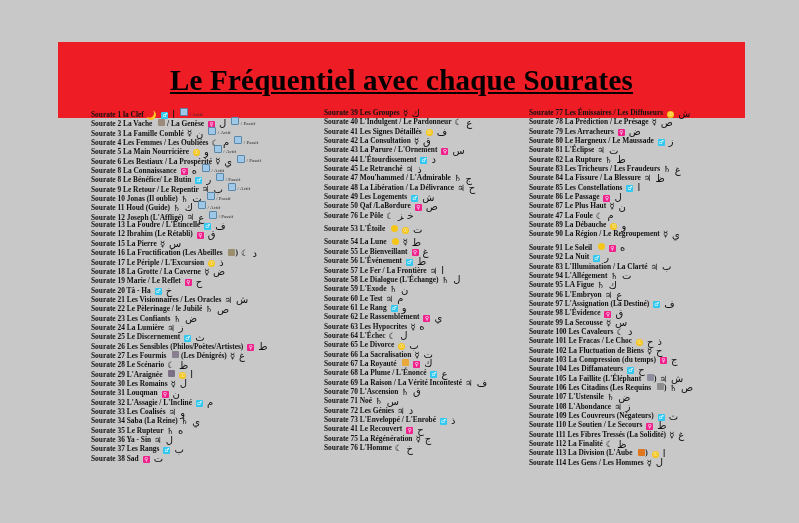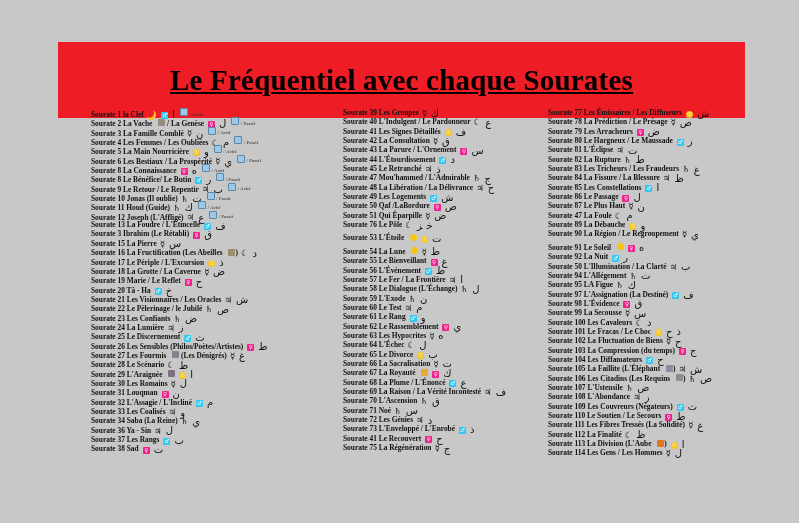--- a/index.html
+++ b/index.html
@@ -34,21 +34,21 @@
     display:flex;
     align-items:flex-start;
   }
   .col{
     font-size:7.4px;
     line-height:9.35px;
     color:#111;
     white-space:nowrap;
   }
   .col-1{ margin-left:91px; width:232px; }
-  .col-2{ margin-left:20px; width:205px; }
+  .col-2{ margin-left:1px; width:205px; }
   .col-3{ margin-left:0px; width:250px; }
   .row{
     display:block;
     height:9.35px;
     white-space:nowrap;
     overflow:visible;
   }
   .row.gap{ margin-top:4px; }
   .lbl{
     font-weight:bold;
@@ -122,58 +122,58 @@
       <div class="row"><span class="lbl">Sourate 4 Les Femmes / Les Oubliées</span><span class="sym">☾</span><span class="ar">م</span><span class="pol"><span class="polbox"></span>/ Passif</span></div>
       <div class="row"><span class="lbl">Sourate 5 La Main Nourricière</span><span class="badge sun">☉</span><span class="ar">و</span><span class="pol"><span class="polbox"></span>/ Actif</span></div>
       <div class="row"><span class="lbl">Sourate 6 Les Bestiaux / La Prospérité</span><span class="sym">☿</span><span class="ar">ي</span><span class="pol"><span class="polbox"></span>/ Passif</span></div>
       <div class="row"><span class="lbl">Sourate 8 La Connaissance</span><span class="badge venus">♀</span><span class="ar">ه</span><span class="pol"><span class="polbox"></span>/ Actif</span></div>
       <div class="row"><span class="lbl">Sourate 8 Le Bénéfice/ Le Butin</span><span class="badge mars">♂</span><span class="ar">ر</span><span class="pol"><span class="polbox"></span>/ Passif</span></div>
       <div class="row"><span class="lbl">Sourate 9 Le Retour / Le Repentir</span><span class="sym">♃</span><span class="ar">ب</span><span class="pol"><span class="polbox"></span>/ Actif</span></div>
       <div class="row"><span class="lbl">Sourate 10 Jonas  (Il oublie)</span><span class="sym">♄</span><span class="ar">ت</span><span class="pol"><span class="polbox"></span>/ Passif</span></div>
       <div class="row"><span class="lbl">Sourate 11 Houd (Guide)</span><span class="sym">♄</span><span class="ar">ك</span><span class="pol"><span class="polbox"></span>/ Actif</span></div>
       <div class="row"><span class="lbl">Sourate 12 Joseph (L'Affligé)</span><span class="sym">♃</span><span class="ar">ع</span><span class="pol"><span class="polbox"></span>/ Passif</span></div>
       <div class="row"><span class="lbl">Sourate 13 La Foudre / L'Étincelle</span><span class="badge mars">♂</span><span class="ar">ف</span></div>
-      <div class="row"><span class="lbl">Sourate 3 Ibrahim (Le Rétabli)</span><span class="badge venus">♀</span><span class="ar">ق</span></div>
+      <div class="row"><span class="lbl">Sourate 12 Ibrahim (Le Rétabli)</span><span class="badge venus">♀</span><span class="ar">ق</span></div>
       <div class="row"><span class="lbl">Sourate 15 La Pierre</span><span class="sym">☿</span><span class="ar">س</span></div>
       <div class="row"><span class="lbl">Sourate 16 La Fructification (Les Abeilles <span class="badge bee"></span>)</span><span class="sym">☾</span><span class="ar">د</span></div>
       <div class="row"><span class="lbl">Sourate 17 Le Périple / L'Excursion</span><span class="badge sun">☉</span><span class="ar">ذ</span></div>
       <div class="row"><span class="lbl">Sourate 18 La Grotte / La Caverne</span><span class="sym">☿</span><span class="ar">ض</span></div>
       <div class="row"><span class="lbl">Sourate 19 Marie / Le Reflet</span><span class="badge venus">♀</span><span class="ar">ح</span></div>
       <div class="row"><span class="lbl">Sourate 20 Tâ - Ha</span><span class="badge mars">♂</span><span class="ar">خ</span></div>
       <div class="row"><span class="lbl">Sourate 21 Les Visionnaires / Les Oracles</span><span class="sym">♃</span><span class="ar">ش</span></div>
       <div class="row"><span class="lbl">Sourate 22 Le Pèlerinage / le Jubilé</span><span class="sym">♄</span><span class="ar">ص</span></div>
       <div class="row"><span class="lbl">Sourate 23 Les Confiants</span><span class="sym">♄</span><span class="ar">ض</span></div>
       <div class="row"><span class="lbl">Sourate 24 La Lumière</span><span class="sym">♃</span><span class="ar">ز</span></div>
       <div class="row"><span class="lbl">Sourate 25 Le Discernement</span><span class="badge mars">♂</span><span class="ar">ث</span></div>
       <div class="row"><span class="lbl">Sourate 26 Les Sensibles (Philos/Poètes/Artistes)</span><span class="badge venus">♀</span><span class="ar">ط</span></div>
       <div class="row"><span class="lbl">Sourate 27 Les Fourmis <span class="badge ant"></span> (Les Dénigrés)</span><span class="sym">☿</span><span class="ar">غ</span></div>
       <div class="row"><span class="lbl">Sourate 28 Le Scénario</span><span class="sym">☾</span><span class="ar">ظ</span></div>
       <div class="row"><span class="lbl">Sourate 29 L'Araignée <span class="badge spider"></span></span><span class="badge sun">☉</span><span class="ar">ا</span></div>
       <div class="row"><span class="lbl">Sourate 30 Les Romains</span><span class="sym">☿</span><span class="ar">ل</span></div>
       <div class="row"><span class="lbl">Sourate 31 Louqman</span><span class="badge venus">♀</span><span class="ar">ن</span></div>
       <div class="row"><span class="lbl">Sourate 32 L'Assagie / L'Incliné</span><span class="badge mars">♂</span><span class="ar">م</span></div>
       <div class="row"><span class="lbl">Sourate 33 Les Coalisés</span><span class="sym">♃</span><span class="ar">و</span></div>
       <div class="row"><span class="lbl">Sourate 34 Saba (La Reine)</span><span class="sym">♄</span><span class="ar">ي</span></div>
+      <div class="row"><span class="lbl">Sourate 35 Le Rupteur</span><span class="sym">♄</span><span class="ar">ه</span></div>
       <div class="row"><span class="lbl">Sourate 36 Ya - Sin</span><span class="sym">♃</span><span class="ar">ل</span></div>
       <div class="row"><span class="lbl">Sourate 37 Les Rangs</span><span class="badge mars">♂</span><span class="ar">ب</span></div>
       <div class="row"><span class="lbl">Sourate 38 Sad</span><span class="badge venus">♀</span><span class="ar">ت</span></div>
     </div>
   <div class="col col-2">
       <div class="row"><span class="lbl">Sourate 39 Les Groupes</span><span class="sym">☿</span><span class="ar">ك</span></div>
       <div class="row"><span class="lbl">Sourate 40 L'Indulgent / Le Pardonneur</span><span class="sym">☾</span><span class="ar">ع</span></div>
       <div class="row"><span class="lbl">Sourate 41 Les Signes Détaillés</span><span class="badge sun">☉</span><span class="ar">ف</span></div>
       <div class="row"><span class="lbl">Sourate 42 La Consultation</span><span class="sym">☿</span><span class="ar">ق</span></div>
       <div class="row"><span class="lbl">Sourate 43 La Parure / L'Ornement</span><span class="badge venus">♀</span><span class="ar">س</span></div>
       <div class="row"><span class="lbl">Sourate 44 L'Étourdissement</span><span class="badge mars">♂</span><span class="ar">د</span></div>
       <div class="row"><span class="lbl">Sourate 45 Le Retranché</span><span class="sym">♃</span><span class="ar">ذ</span></div>
       <div class="row"><span class="lbl">Sourate 47 Mou'hammed / L'Admirable</span><span class="sym">♄</span><span class="ar">ج</span></div>
       <div class="row"><span class="lbl">Sourate 48 La Libération / La Délivrance</span><span class="sym">♃</span><span class="ar">ح</span></div>
       <div class="row"><span class="lbl">Sourate 49 Les Logements</span><span class="badge mars">♂</span><span class="ar">ش</span></div>
       <div class="row"><span class="lbl">Sourate 50 Qaf /LaBordure</span><span class="badge venus">♀</span><span class="ar">ص</span></div>
-      <div class="row"><span class="lbl">Sourate 51 Qui Éparpille</span><span class="sym">☿</span><span class="ar">ض</span></div>
       <div class="row"><span class="lbl">Sourate 76 Le Pôle</span><span class="sym">☾</span><span class="ar">خ</span><span class="ar">ز</span></div>
       <div class="row gap"><span class="lbl">Sourate 53 L'Étoile <span class="badge sun"></span></span><span class="badge sun">☉</span><span class="ar">ت</span></div>
       <div class="row gap"><span class="lbl">Sourate 54 La Lune <span class="badge sun"></span></span><span class="sym">☿</span><span class="ar">ط</span></div>
       <div class="row"><span class="lbl">Sourate 55 Le Bienveillant</span><span class="badge venus">♀</span><span class="ar">غ</span></div>
       <div class="row"><span class="lbl">Sourate 56 L'Événement</span><span class="badge mars">♂</span><span class="ar">ط</span></div>
       <div class="row"><span class="lbl">Sourate 57 Le Fer / La Frontière</span><span class="sym">♃</span><span class="ar">ا</span></div>
       <div class="row"><span class="lbl">Sourate 58 Le Dialogue (L'Échange)</span><span class="sym">♄</span><span class="ar">ل</span></div>
       <div class="row"><span class="lbl">Sourate 59 L'Exode</span><span class="sym">♄</span><span class="ar">ن</span></div>
       <div class="row"><span class="lbl">Sourate 60 Le Test</span><span class="sym">♃</span><span class="ar">م</span></div>
       <div class="row"><span class="lbl">Sourate 61 Le  Rang</span><span class="badge mars">♂</span><span class="ar">و</span></div>
@@ -184,41 +184,43 @@
       <div class="row"><span class="lbl">Sourate 66 La Sacralisation</span><span class="sym">☿</span><span class="ar">ت</span></div>
       <div class="row"><span class="lbl">Sourate 67 La Royauté <span class="badge crown"></span></span><span class="badge venus">♀</span><span class="ar">ك</span></div>
       <div class="row"><span class="lbl">Sourate 68 La Plume / L'Énoncé</span><span class="badge mars">♂</span><span class="ar">ع</span></div>
       <div class="row"><span class="lbl">Sourate 69 La Raison / La Vérité Incontesté</span><span class="sym">♃</span><span class="ar">ف</span></div>
       <div class="row"><span class="lbl">Sourate 70 L'Ascension</span><span class="sym">♄</span><span class="ar">ق</span></div>
       <div class="row"><span class="lbl">Sourate 71 Noé</span><span class="sym">♄</span><span class="ar">س</span></div>
       <div class="row"><span class="lbl">Sourate 72 Les Génies</span><span class="sym">♃</span><span class="ar">د</span></div>
       <div class="row"><span class="lbl">Sourate 73 L'Enveloppé / L'Enrobé</span><span class="badge mars">♂</span><span class="ar">ذ</span></div>
       <div class="row"><span class="lbl">Sourate 41 Le Recouvert</span><span class="badge venus">♀</span><span class="ar">ح</span></div>
       <div class="row"><span class="lbl">Sourate 75 La Régénération</span><span class="sym">☿</span><span class="ar">ج</span></div>
+      <div class="row"><span class="lbl">Sourate 76 L'Homme</span><span class="sym">☾</span><span class="ar">خ</span></div>
     </div>
   <div class="col col-3">
       <div class="row"><span class="lbl">Sourate 77 Les Émissaires / Les Diffuseurs</span><span class="badge sun">☉</span><span class="ar">ش</span></div>
       <div class="row"><span class="lbl">Sourate 78 La Prédiction / Le Présage</span><span class="sym">☿</span><span class="ar">ص</span></div>
       <div class="row"><span class="lbl">Sourate 79 Les Arracheurs</span><span class="badge venus">♀</span><span class="ar">ض</span></div>
       <div class="row"><span class="lbl">Sourate 80 Le Hargneux / Le Maussade</span><span class="badge mars">♂</span><span class="ar">ز</span></div>
       <div class="row"><span class="lbl">Sourate 81 L'Éclipse</span><span class="sym">♃</span><span class="ar">ت</span></div>
       <div class="row"><span class="lbl">Sourate 82 La Rupture</span><span class="sym">♄</span><span class="ar">ط</span></div>
       <div class="row"><span class="lbl">Sourate 83 Les Tricheurs / Les Fraudeurs</span><span class="sym">♄</span><span class="ar">غ</span></div>
       <div class="row"><span class="lbl">Sourate 84 La Fissure / La Blessure</span><span class="sym">♃</span><span class="ar">ظ</span></div>
       <div class="row"><span class="lbl">Sourate 85 Les Constellations</span><span class="badge mars">♂</span><span class="ar">ا</span></div>
       <div class="row"><span class="lbl">Sourate 86 Le Passage</span><span class="badge venus">♀</span><span class="ar">ل</span></div>
       <div class="row"><span class="lbl">Sourate 87 Le Plus Haut</span><span class="sym">☿</span><span class="ar">ن</span></div>
       <div class="row"><span class="lbl">Sourate 47 La Foule</span><span class="sym">☾</span><span class="ar">م</span></div>
       <div class="row"><span class="lbl">Sourate 89 La Débauche</span><span class="badge sun">☉</span><span class="ar">و</span></div>
       <div class="row"><span class="lbl">Sourate 90 La Région / Le Regroupement</span><span class="sym">☿</span><span class="ar">ي</span></div>
       <div class="row gap"><span class="lbl">Sourate 91 Le Soleil <span class="badge sun"></span></span><span class="badge venus">♀</span><span class="ar">ه</span></div>
       <div class="row"><span class="lbl">Sourate 92 La Nuit</span><span class="badge mars">♂</span><span class="ar">ر</span></div>
-      <div class="row"><span class="lbl">Sourate 50 L'Illumination / La Clarté</span><span class="sym">♃</span><span class="ar">ب</span></div>
+      <div class="row"><span class="lbl">Sourate 83 L'Illumination / La Clarté</span><span class="sym">♃</span><span class="ar">ب</span></div>
       <div class="row"><span class="lbl">Sourate 94 L'Allégement</span><span class="sym">♄</span><span class="ar">ت</span></div>
       <div class="row"><span class="lbl">Sourate 95 LA Figue</span><span class="sym">♄</span><span class="ar">ك</span></div>
+      <div class="row"><span class="lbl">Sourate 96 L'Embryon</span><span class="sym">♃</span><span class="ar">ع</span></div>
       <div class="row"><span class="lbl">Sourate 97 L'Assignation (La Destiné)</span><span class="badge mars">♂</span><span class="ar">ف</span></div>
       <div class="row"><span class="lbl">Sourate 98 L'Évidence</span><span class="badge venus">♀</span><span class="ar">ق</span></div>
       <div class="row"><span class="lbl">Sourate 99 La Secousse</span><span class="sym">☿</span><span class="ar">س</span></div>
       <div class="row"><span class="lbl">Sourate 100 Les Cavaleurs</span><span class="sym">☾</span><span class="ar">د</span></div>
       <div class="row"><span class="lbl">Sourate 101 Le Fracas / Le Choc</span><span class="badge sun">☉</span><span class="ar">ذ</span><span class="ar">ح</span></div>
       <div class="row"><span class="lbl">Sourate 102 La Fluctuation de Biens</span><span class="sym">☿</span><span class="ar">ح</span></div>
       <div class="row"><span class="lbl">Sourate 103 La Compression (du temps)</span><span class="badge venus">♀</span><span class="ar">ج</span></div>
       <div class="row"><span class="lbl">Sourate 104 Les Diffamateurs</span><span class="badge mars">♂</span><span class="ar">ح</span></div>
       <div class="row"><span class="lbl">Sourate 105 La Faillite (L'Éléphant <span class="badge eleph"></span>)</span><span class="sym">♃</span><span class="ar">ش</span></div>
       <div class="row"><span class="lbl">Sourate 106 Les Citadins (Les Requins <span class="badge shark"></span>)</span><span class="sym">♄</span><span class="ar">ص</span></div>

